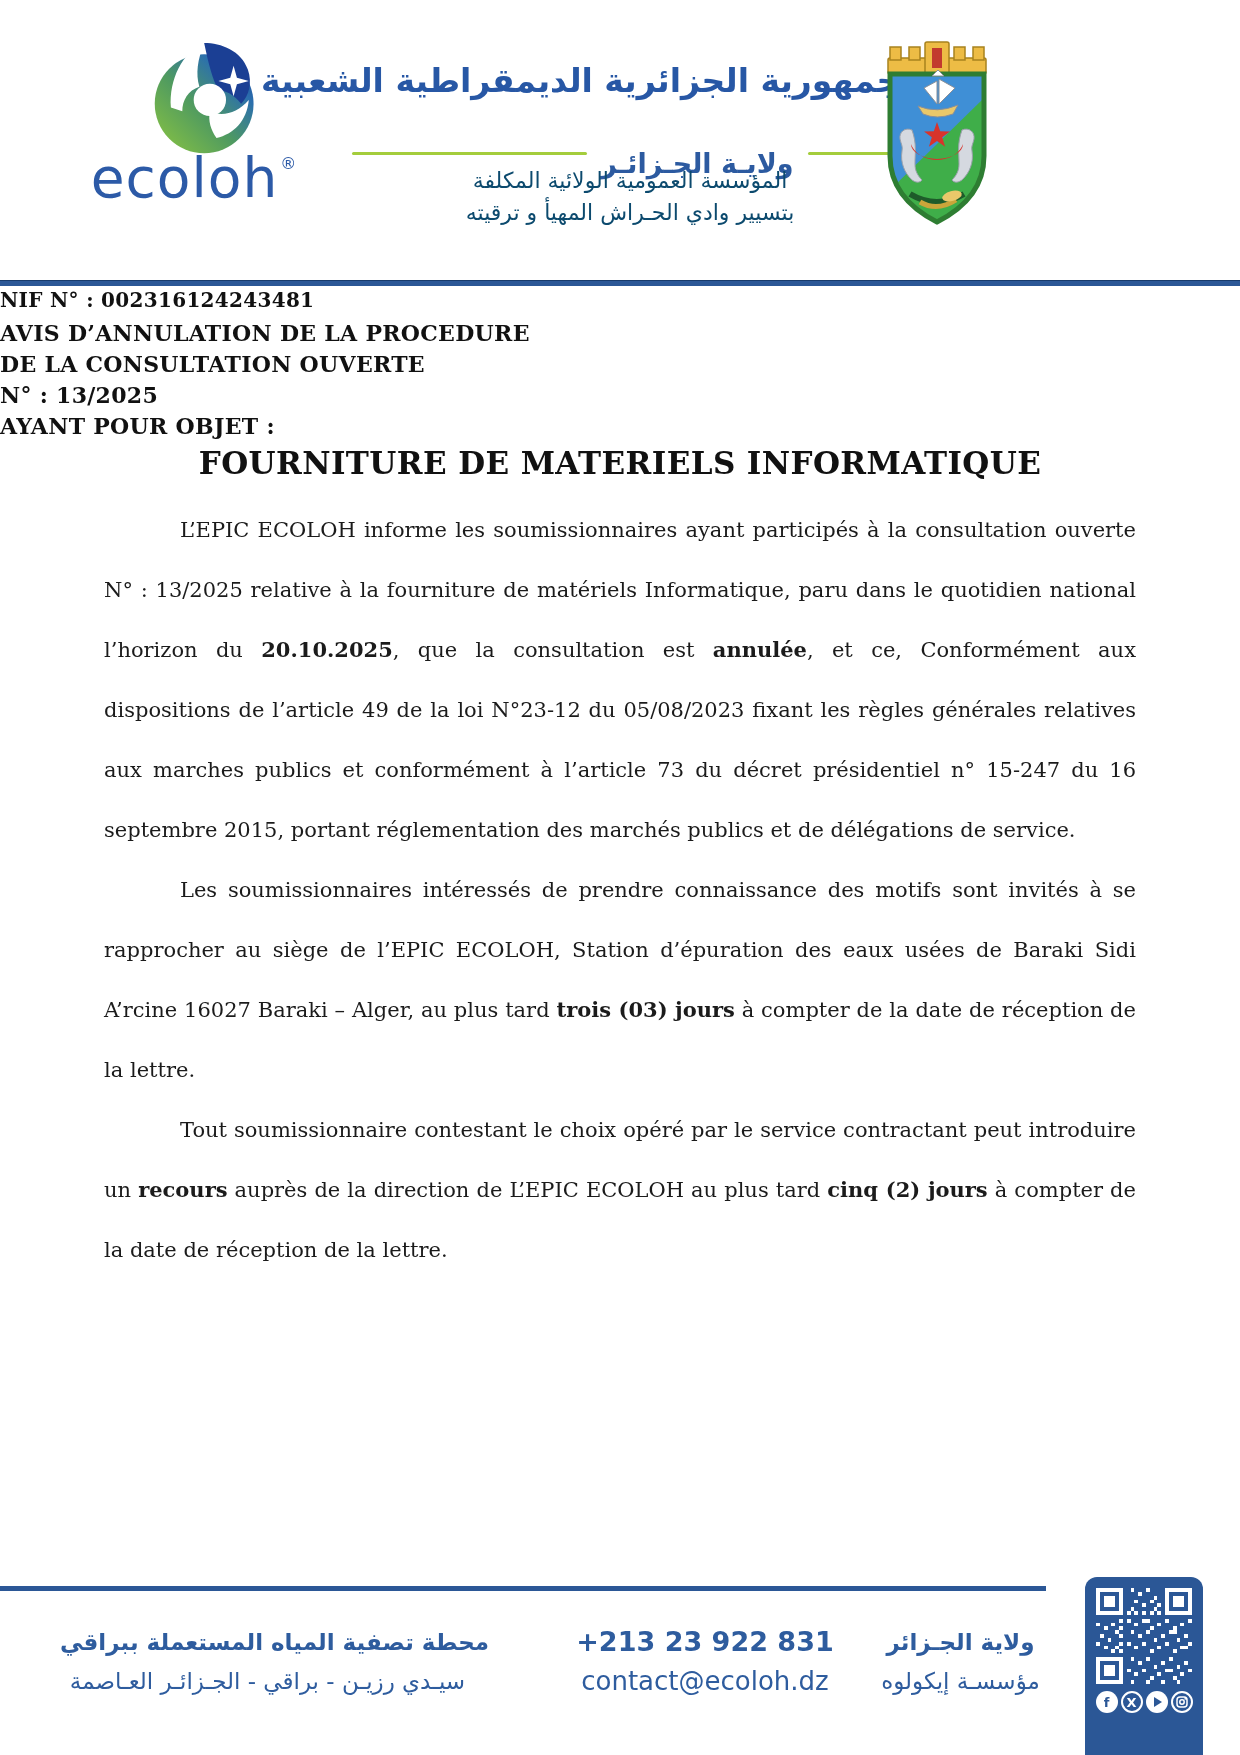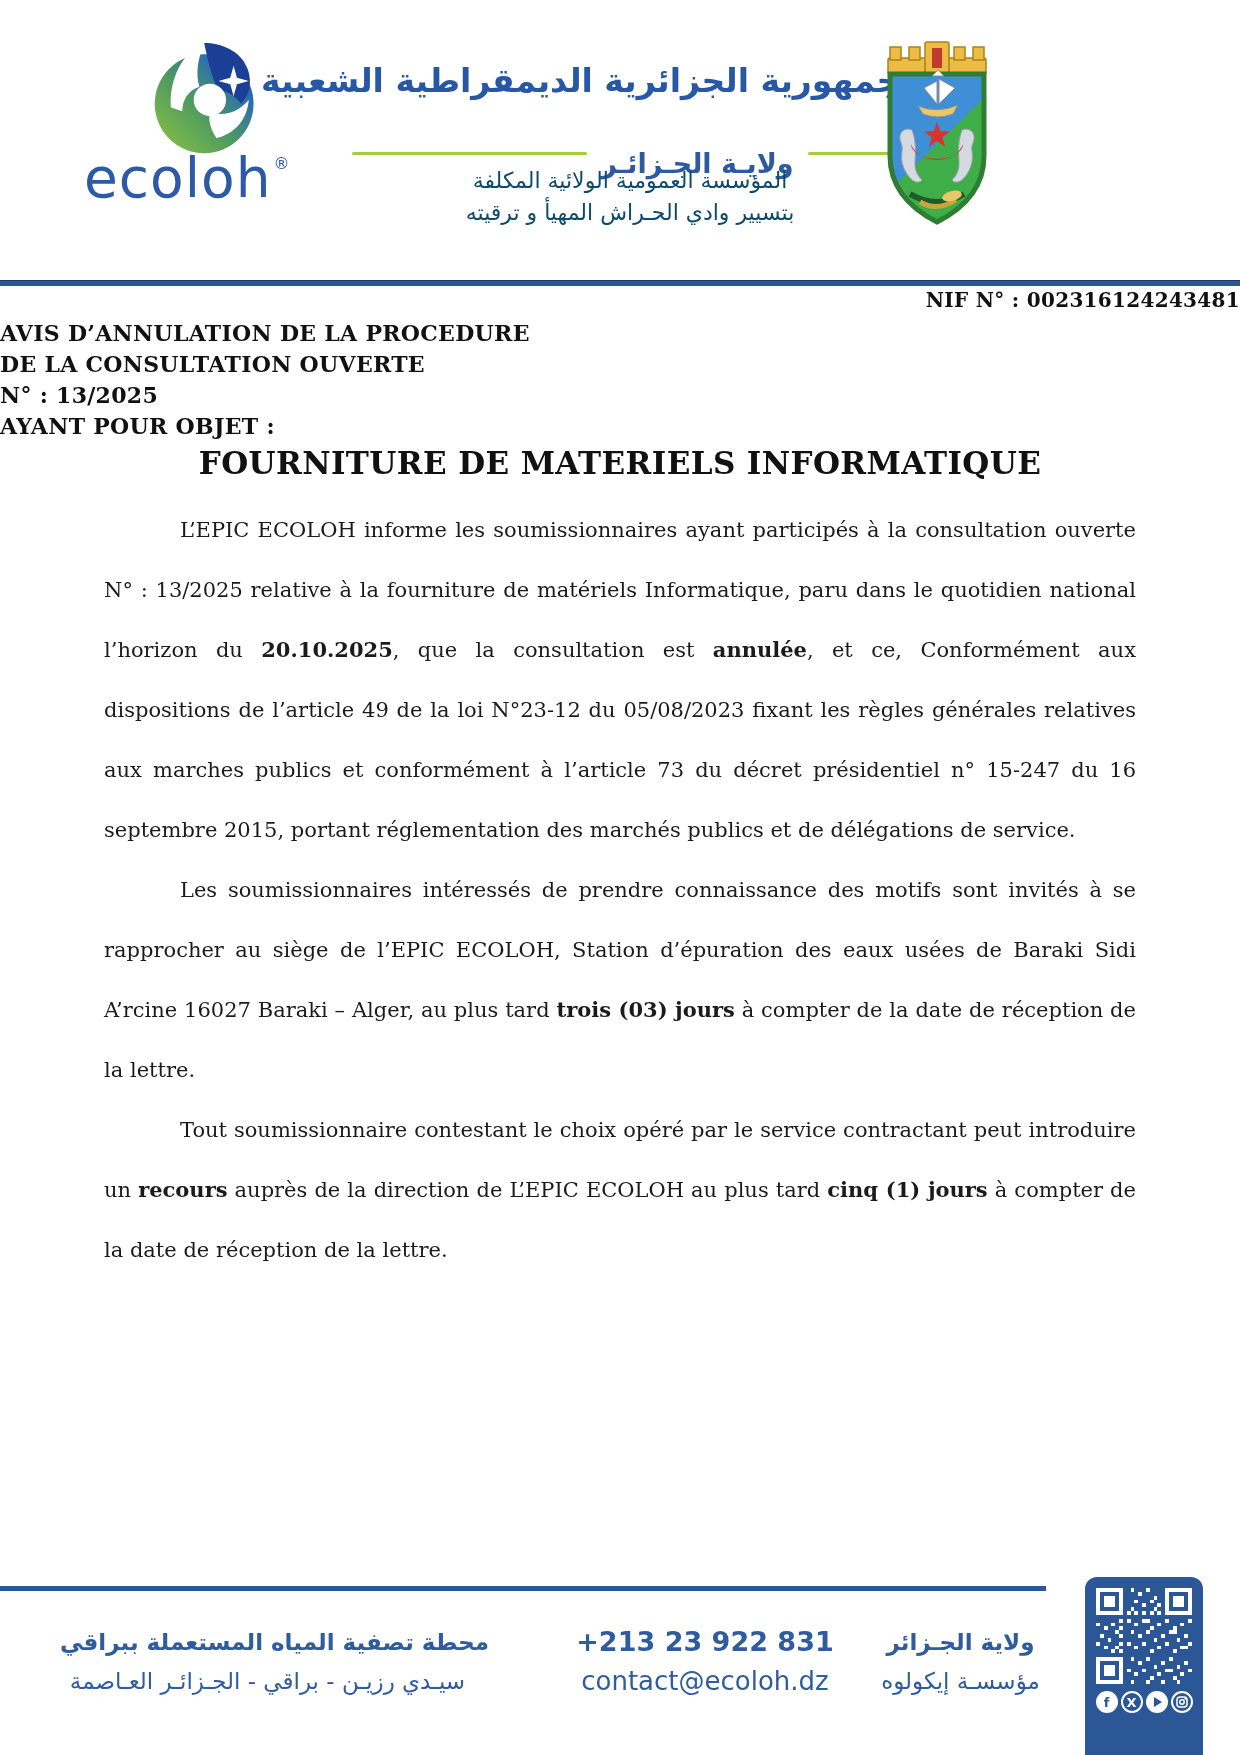--- a/index.html
+++ b/index.html
@@ -1,21 +1,21 @@
 <!DOCTYPE html>
 <html><head>
 <meta charset="utf-8">
 <style>
   html,body{margin:0;padding:0;background:#9a9a9a;}
   .page{position:relative;width:1240px;height:1755px;margin:0 auto;background:#fff;overflow:hidden;
         font-family:"DejaVu Serif", serif;color:#1a1a1a;}
 
   
   .logo-mark{position:absolute;left:150px;top:40px;width:114px;height:118px;}
-  .wordmark{position:absolute;left:84px;top:146px;width:220px;text-align:left;
+  .wordmark{position:absolute;left:84px;top:146px;width:220px;text-align:center;
             font-family:"DejaVu Sans", sans-serif;font-size:55px;font-weight:500;
             color:#2c5aa7;letter-spacing:1px;}
   .wordmark sup{font-size:16px;font-weight:400;vertical-align:28px;margin-left:2px;}
 
   .calligraphy{position:absolute;left:315px;top:30px;width:555px;height:100px;
                display:flex;align-items:center;justify-content:center;
                font-family:"DejaVu Sans", sans-serif;font-weight:bold;font-size:33px;
                color:#2757a5;white-space:nowrap;}
   .wilaya-row{position:absolute;left:340px;top:128px;width:595px;display:flex;
               align-items:center;justify-content:center;gap:14px;}
@@ -24,21 +24,21 @@
   .gline.short{width:115px;}
   .wilaya-text{font-family:"DejaVu Sans", sans-serif;font-weight:bold;font-size:27px;color:#2c5aa0;white-space:nowrap;margin-top:20px;}
   .org-lines{position:absolute;left:330px;top:165px;width:600px;text-align:center;
              font-family:"DejaVu Sans", sans-serif;font-size:22px;line-height:32px;color:#0c4a6e;}
 
   .coa{position:absolute;left:882px;top:38px;width:110px;height:192px;}
 
   .top-rule{position:absolute;left:0;top:280px;width:1240px;height:5px;background:#2b5796;border-top:1px solid #173a6b;}
 
   
-  .nif{position:absolute;left:0;top:288px;width:1240px;text-align:right;
+  .nif{position:absolute;left:0;top:288px;width:1240px;text-align:left;
        font-weight:bold;font-size:20px;letter-spacing:.3px;color:#111;}
   .title-block{position:absolute;left:0;top:318px;width:1235px;text-align:left;
                font-weight:bold;font-size:22px;line-height:31px;color:#111;letter-spacing:.3px;}
   .subject{position:absolute;left:0;top:445px;width:1240px;text-align:center;
            font-weight:bold;font-size:31px;color:#111;letter-spacing:.4px;}
 
   .body-text{position:absolute;left:104px;top:500px;width:1032px;
              font-size:21px;line-height:60px;text-align:justify;color:#1b1b1b;}
   .body-text p{margin:0;text-indent:76px;}
   .body-text b{font-weight:bold;}
@@ -155,21 +155,21 @@
     <div>DE LA CONSULTATION OUVERTE</div>
     <div>N° : 13/2025</div>
     <div>AYANT POUR OBJET :</div>
   </div>
 
   <div class="subject">FOURNITURE DE MATERIELS INFORMATIQUE</div>
 
   <div class="body-text">
     <p><span>L’EPIC ECOLOH informe les soumissionnaires ayant participés à la consultation ouverte N° : 13/2025 relative à la fourniture de matériels Informatique, paru dans le quotidien national l’horizon du </span><b>20.10.2025</b><span>, que la consultation est </span><b>annulée</b><span>, et ce, Conformément aux dispositions de l’article 49 de la loi N°23-12 du 05/08/2023 fixant les règles générales relatives aux marches publics et conformément à l’article 73 du décret présidentiel n° 15-247 du 16 septembre 2015, portant réglementation des marchés publics et de délégations de service.</span></p>
     <p><span>Les soumissionnaires intéressés de prendre connaissance des motifs sont invités à se rapprocher au siège de l’EPIC ECOLOH, Station d’épuration des eaux usées de Baraki Sidi A’rcine 16027 Baraki – Alger, au plus tard </span><b>trois (03) jours</b><span> à compter de la date de réception de la lettre.</span></p>
-    <p><span>Tout soumissionnaire contestant le choix opéré par le service contractant peut introduire un </span><b>recours</b><span> auprès de la direction de L’EPIC ECOLOH au plus tard </span><b>cinq (1) jours</b><span> à compter de la date de réception de la lettre.</span></p>
+    <p><span>Tout soumissionnaire contestant le choix opéré par le service contractant peut introduire un </span><b>recours</b><span> auprès de la direction de L’EPIC ECOLOH au plus tard </span><b>cinq (2) jours</b><span> à compter de la date de réception de la lettre.</span></p>
   </div>
 
   <div class="bottom-rule"></div>
 
   <div class="f-col f-left">
     <div class="f-line1">محطة تصفية المياه المستعملة ببراقي</div>
     <div class="f-line2">سيـدي رزيـن - براقي - الجـزائـر العـاصمة</div>
   </div>
 
   <div class="f-col f-center">

